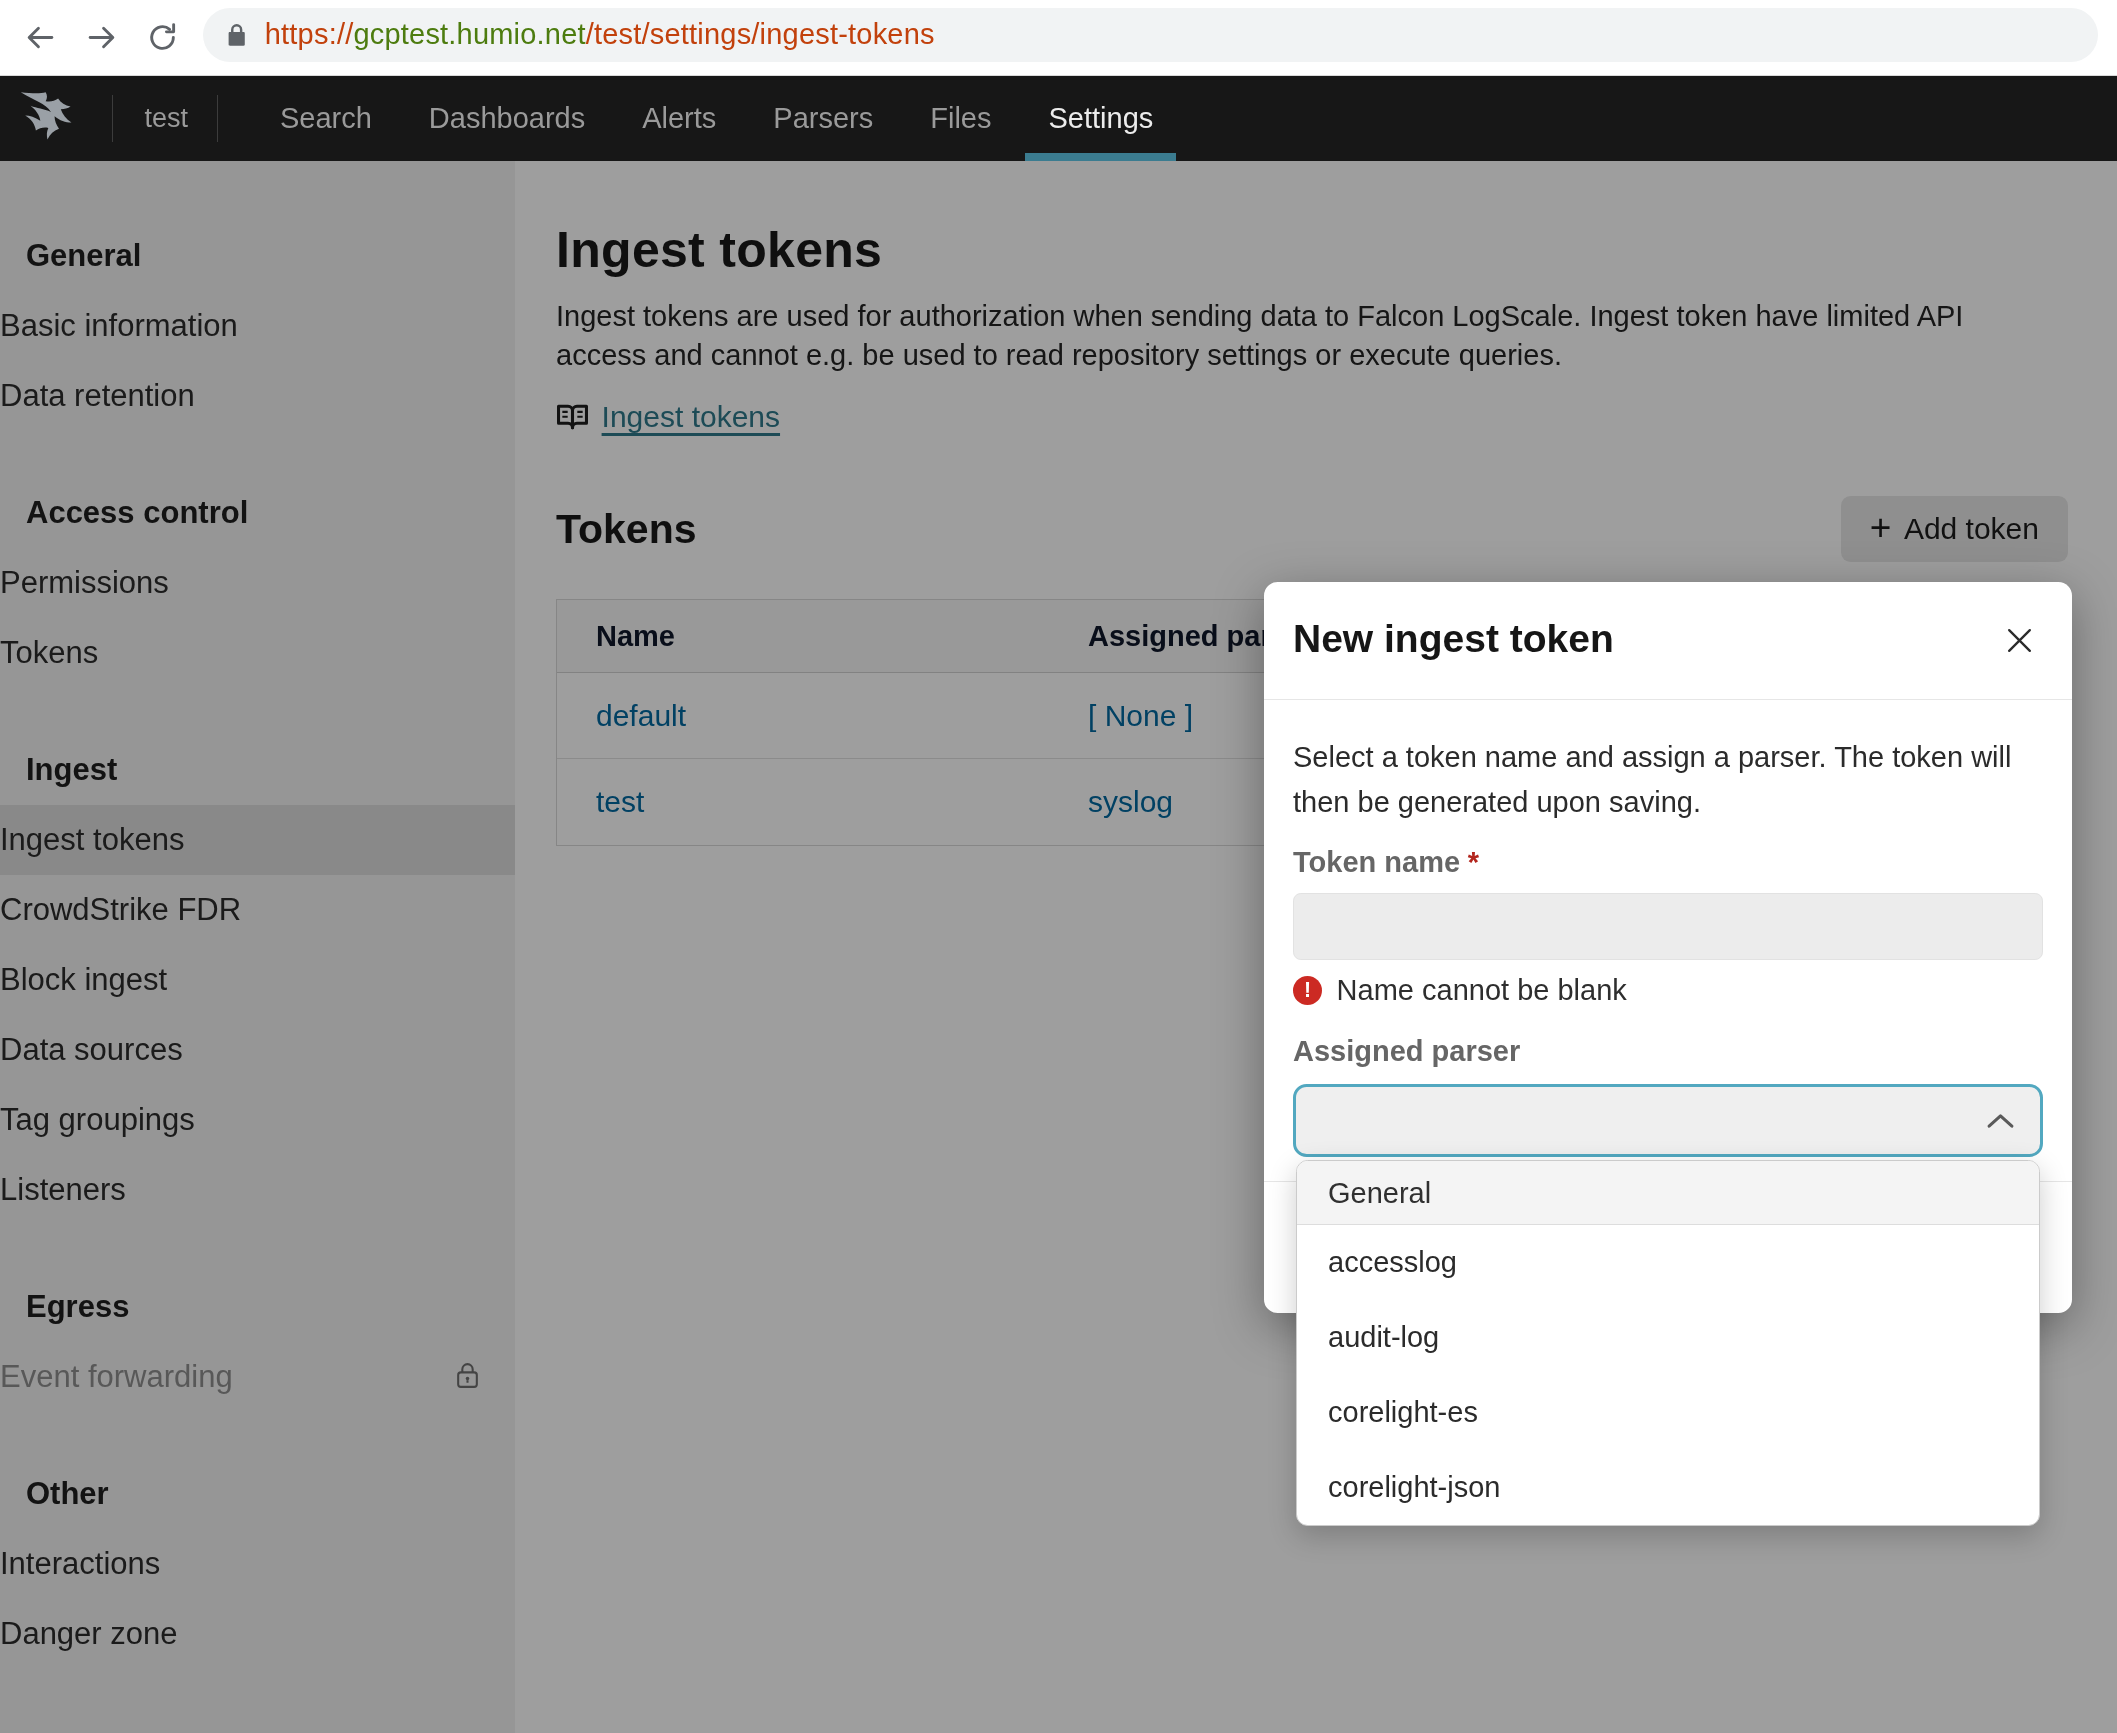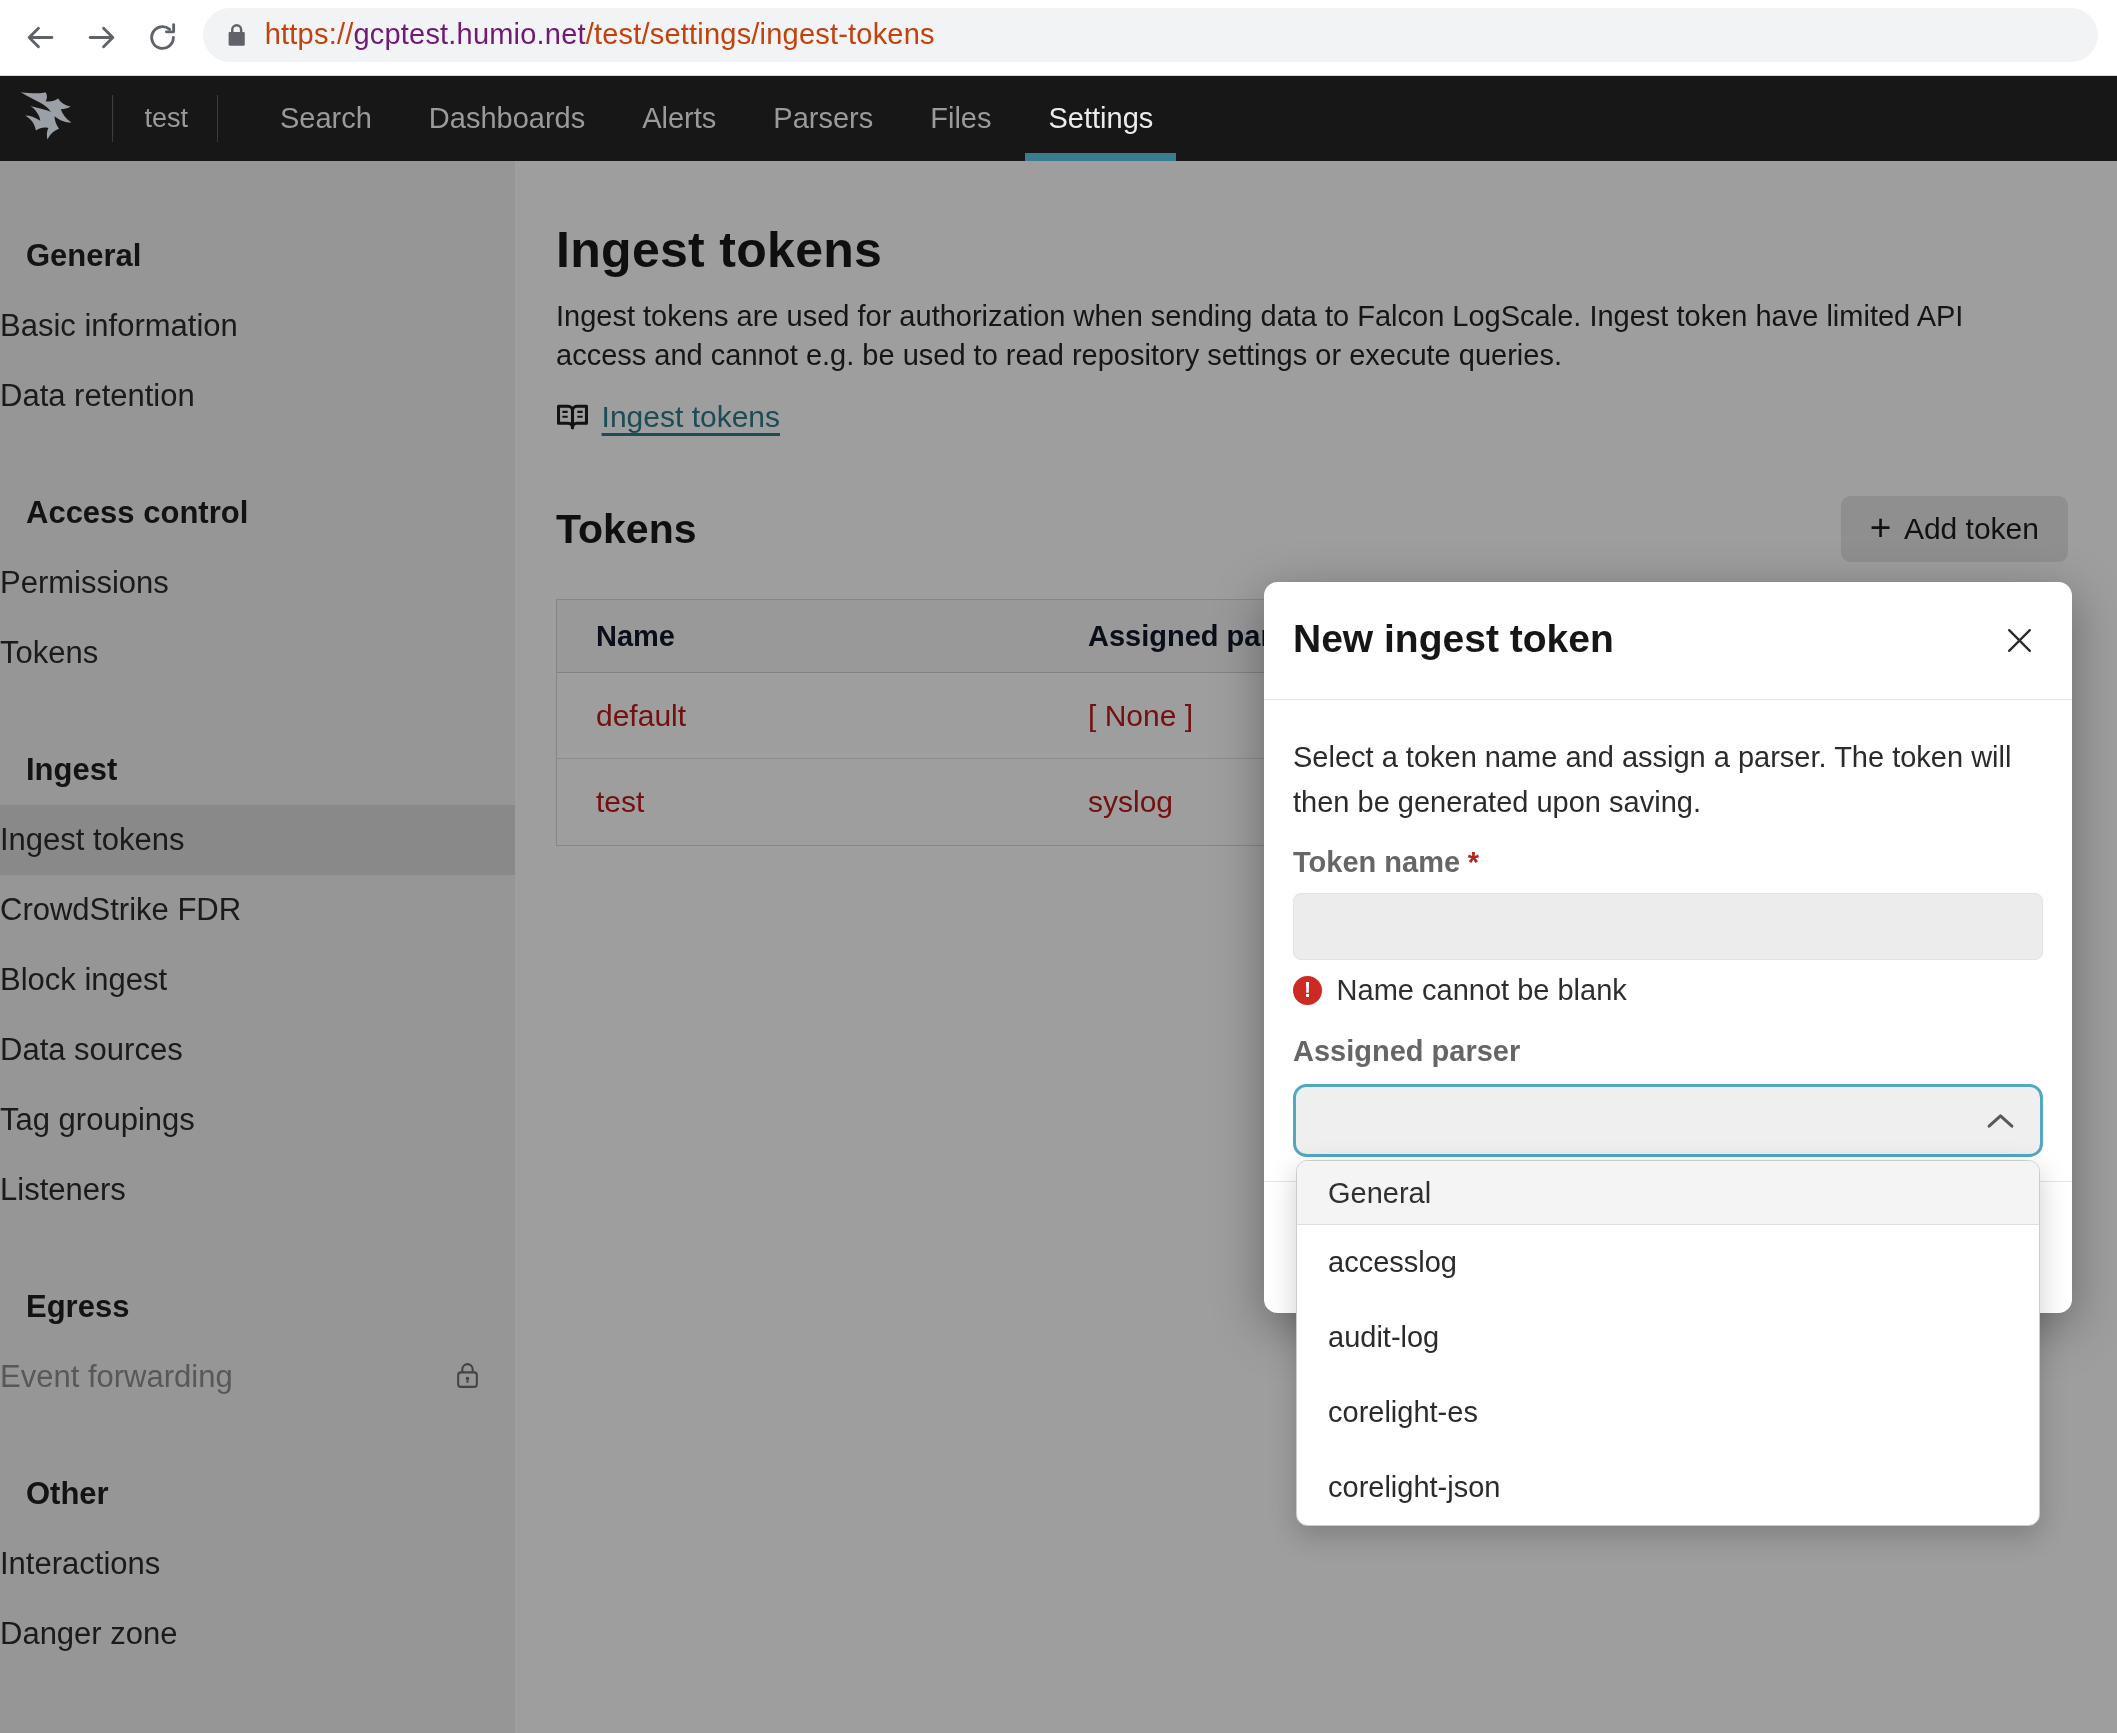--- a/index.html
+++ b/index.html
@@ -8,21 +8,21 @@
   #screen { position:relative; width:2117px; height:1733px; overflow:hidden; background:#fff; }
 
   
   #chrome { position:absolute; left:0; top:0; width:2117px; height:76px; background:#ffffff; border-bottom:1px solid #d9d9d9; z-index:200; }
   .chrome-btn { position:absolute; top:21.3px; width:33px; height:33px; cursor:pointer; }
   #back-btn { left:24px; } #fwd-btn { left:85px; } #reload-btn { left:146px; }
   #addr-pill { position:absolute; left:203px; top:7.8px; right:19.4px; height:54px; background:#f1f3f4; border-radius:27px; display:flex; align-items:center; padding-left:24px; }
   #addr-pill .lock { width:19.4px; height:25px; margin-right:18.4px; flex:0 0 auto; }
   .url { font-size:29px; letter-spacing:0.2px; white-space:nowrap; }
   .url .sec { color:#c2410c; }
-  .url .dom { color:#701a75; }
+  .url .dom { color:#4d7c0f; }
 
   
   #topnav { position:absolute; left:0; top:76px; width:2117px; height:85px; background:#171717; display:flex; align-items:center; z-index:150; }
   #falcon { margin-left:19.4px; width:64px; height:58px; }
   .nav-sep { width:1px; height:47px; background:#3c3c3c; margin-left:29px; }
   #repo-name { margin-left:31px; font-size:27px; color:#9a9a9a; cursor:pointer; }
   #nav-items { display:flex; height:100%; margin-left:39px;gap:11px; }
   .nav-item { position:relative; display:flex; align-items:center; height:100%; padding:0 23px; font-size:29px; color:#9a9a9a; cursor:pointer; }
   .nav-item.active { color:#ececec; }
   .nav-item.active::after { content:""; position:absolute; left:0; right:0; bottom:0; height:7.8px; background:#3b7c90; }
@@ -47,21 +47,21 @@
   #tokens-title { font-size:41px; font-weight:700; color:#191919; }
   #add-token-btn { height:66px; padding:0 29px; background:#e7e7e7; border:none; border-radius:9.7px; display:flex; align-items:center; gap:12.6px; font-size:30px; color:#1c1c1c; font-family:inherit; cursor:pointer; }
   #add-token-btn .plus { font-size:37px; font-weight:400; line-height:1; margin-top:-2.9px; }
 
   #tokens-table { margin-top:37px; width:1512px; border:1px solid #d9d9d9; }
   .t-head, .t-row { display:grid; grid-template-columns:531px 1fr; align-items:center; }
   .t-head { height:73px; background:#f7f7f7; border-bottom:1px solid #d2d2d2; }
   .t-head > div { font-size:29px; font-weight:700; color:#0f172a; white-space:nowrap; overflow:hidden; }
   .t-row { height:86px; border-bottom:1px solid #e1e1e1; cursor:pointer; }
   .t-row:last-child { border-bottom:none; }
-  .t-row > div { font-size:30px; color:#b91c1c; }
+  .t-row > div { font-size:30px; color:#0369a1; }
   .cell-name { padding-left:39px; }
 
   
   #dim-overlay { position:absolute; left:0; top:161px; width:2117px; height:1572px; background:rgba(0,0,0,0.38); z-index:50; }
 
   
   #modal { position:absolute; left:1264px; top:582px; width:808px; height:731px; background:#fff; border-radius:13.6px; box-shadow:0 13.6px 49px rgba(0,0,0,0.35); z-index:100; }
   #modal-header { position:relative; height:118px; padding:35px 29px 0 29px; border-bottom:1px solid #e6e6e6; }
   #modal-title { font-size:39px; font-weight:700; color:#161616; }
   #modal-close { position:absolute; right:33px; top:39px; width:39px; height:39px; background:none; border:none; cursor:pointer; padding:3.9px; }

